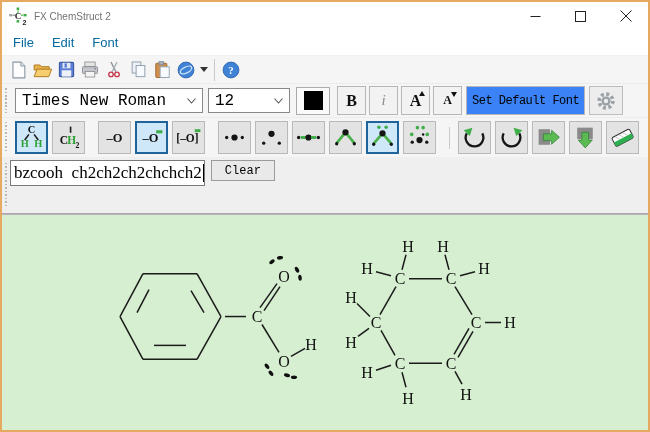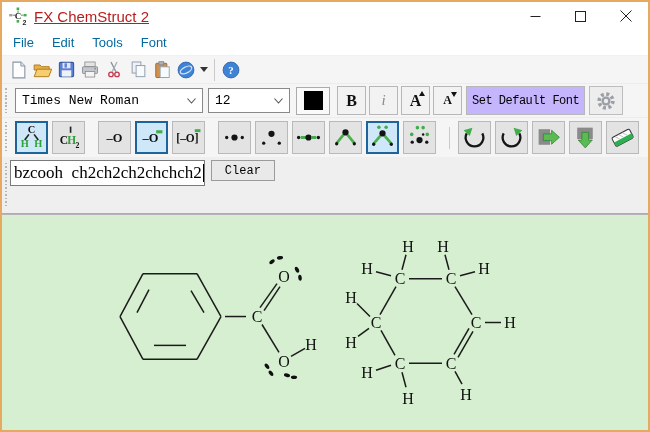--- a/index.html
+++ b/index.html
@@ -3,21 +3,21 @@
 <meta charset="utf-8">
 <style>
   html,body{margin:0;padding:0;width:650px;height:432px;overflow:hidden;
     font-family:"Liberation Sans",sans-serif;-webkit-font-smoothing:antialiased;}
   .window{position:absolute;inset:0;border:2px solid #e5a95f;background:#fff;
     display:flex;flex-direction:column;box-sizing:border-box;}
 
   
   .titlebar{height:28px;display:flex;align-items:center;background:#fff;flex:0 0 auto;}
   .app-icon{width:20px;height:20px;margin:0 6px 0 6px;}
-  .title-text{font-size:15px;color:#b91c1c;text-decoration:underline;}
+  .title-text{font-size:10px;color:#737373;}
   .win-controls{margin-left:auto;display:flex;height:100%;}
   .win-btn{width:45px;height:100%;display:flex;align-items:center;justify-content:center;}
   .win-btn svg{display:block;}
 
   
   .menubar{height:26px;display:flex;align-items:center;background:#fff;padding-left:2px;
     border-bottom:1px solid #f1f1f1;box-sizing:border-box;flex:0 0 auto;}
   .menu-item{padding:0 9px;font-size:13px;color:#0369a1;line-height:25px;}
 
   
@@ -28,39 +28,39 @@
   .grip{width:5px;align-self:stretch;margin:4px 2px 4px 2px;
     background-image:repeating-linear-gradient(180deg,#b6b6b6 0 1.5px,transparent 1.5px 3.5px);
     background-size:2px 100%;background-repeat:no-repeat;background-position:1px 0;}
   .tool-ico{width:24px;height:26px;display:flex;align-items:center;justify-content:center;}
   .tool-ico svg{display:block;}
   .caret-btn{width:12px;height:26px;display:flex;align-items:center;justify-content:center;}
   .vsep{width:1px;height:22px;background:#c9c9c9;margin:0 4px;}
 
   
   .combo{height:25px;background:#fff;border:1px solid #898989;display:flex;align-items:center;
-    font-family:"Liberation Mono",monospace;font-size:13px;color:#000;padding-left:6px;
+    font-family:"Liberation Mono",monospace;font-size:16px;color:#000;padding-left:6px;
     box-sizing:border-box;justify-content:space-between;}
   .combo .chev{margin-right:6px;}
   .combo-font{width:188px;margin-left:4px;}
   .combo-size{width:82px;margin-left:5px;}
   .swatch-btn{width:34px;height:28px;margin-left:6px;background:#fafafa;border:1px solid #ababab;
     display:flex;align-items:center;justify-content:center;box-sizing:border-box;}
   .swatch{width:19px;height:19px;}
   .fbtn{width:29px;height:29px;margin-left:3px;background:#f2f2f2;border:1px solid #b7b7b7;
     box-sizing:border-box;display:flex;align-items:center;justify-content:center;position:relative;}
   .fbtn.first{margin-left:7px;}
   .b-glyph{font-family:"Liberation Serif",serif;font-weight:bold;font-size:16px;color:#111;}
   .i-glyph{font-family:"Liberation Serif",serif;font-style:italic;font-size:15px;color:#8a8a8a;}
   .a-big{font-family:"Liberation Serif",serif;font-weight:bold;font-size:16px;color:#111;}
   .a-small{font-family:"Liberation Serif",serif;font-weight:bold;font-size:12px;color:#111;}
   .tri{position:absolute;width:0;height:0;}
   .tri-up{top:4px;right:4px;border-left:3.5px solid transparent;border-right:3.5px solid transparent;border-bottom:5px solid #111;}
   .tri-dn{top:5px;right:4px;border-left:3.5px solid transparent;border-right:3.5px solid transparent;border-top:5px solid #111;}
-  .setdef-btn{height:29px;margin-left:4px;padding:0 5px;background:#c4b5fd;border:1px solid #b7b7b7;
+  .setdef-btn{height:29px;margin-left:4px;padding:0 5px;background:#3b82f6;border:1px solid #b7b7b7;
     box-sizing:border-box;display:flex;align-items:center;font-family:"Liberation Mono",monospace;
     font-size:12px;letter-spacing:-0.5px;color:#000;}
   .gear-btn{width:34px;height:29px;margin-left:4px;background:#ededed;border:1px solid #bdbdbd;
     box-sizing:border-box;display:flex;align-items:center;justify-content:center;}
 
   
   .cbtn{width:33px;height:33px;background:#e3e3e3;border:1px solid #b9b9b9;box-sizing:border-box;
     display:flex;align-items:center;justify-content:center;margin-left:4px;flex:0 0 auto;}
   .cbtn.sel{background:#cfe8f9;border:2px solid #1e6399;}
   .cbtn svg{display:block;}
@@ -129,21 +129,20 @@
           <line x1="0.5" y1="0.5" x2="11.5" y2="11.5" stroke="#222" stroke-width="1"></line>
           <line x1="11.5" y1="0.5" x2="0.5" y2="11.5" stroke="#222" stroke-width="1"></line>
         </svg>
       </div>
     </div>
   </div>
 
   <div class="menubar">
     <span class="menu-item">File</span>
     <span class="menu-item">Edit</span>
-    <span class="menu-item">Tools</span>
     <span class="menu-item">Font</span>
   </div>
 
   <div class="tbrow tb-file">
     <div class="tool-ico">
       <svg width="19" height="20" viewBox="0 0 24 24">
         <path d="M5 2 h10 l5 5 v15 H5 z" fill="#fdfdfd" stroke="#8a96a4" stroke-width="1.4"></path>
         <path d="M15 2 v5 h5" fill="#dde4ec" stroke="#8a96a4" stroke-width="1.2"></path>
       </svg>
     </div>

